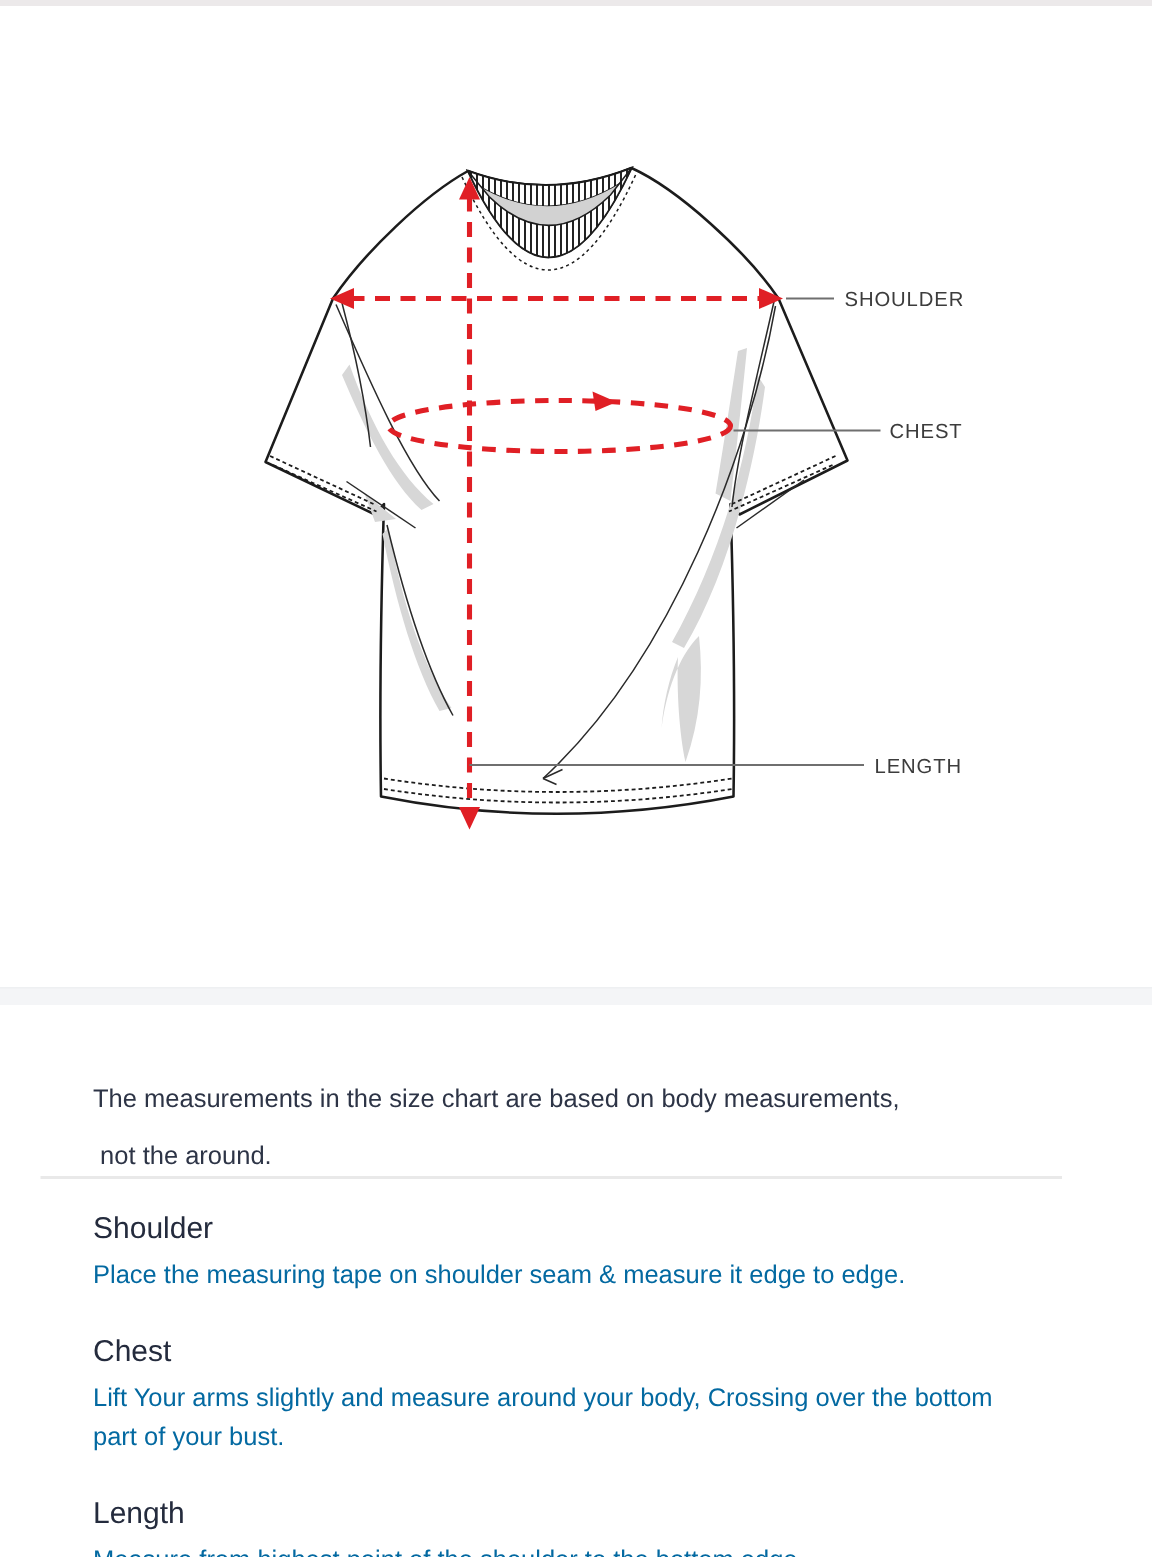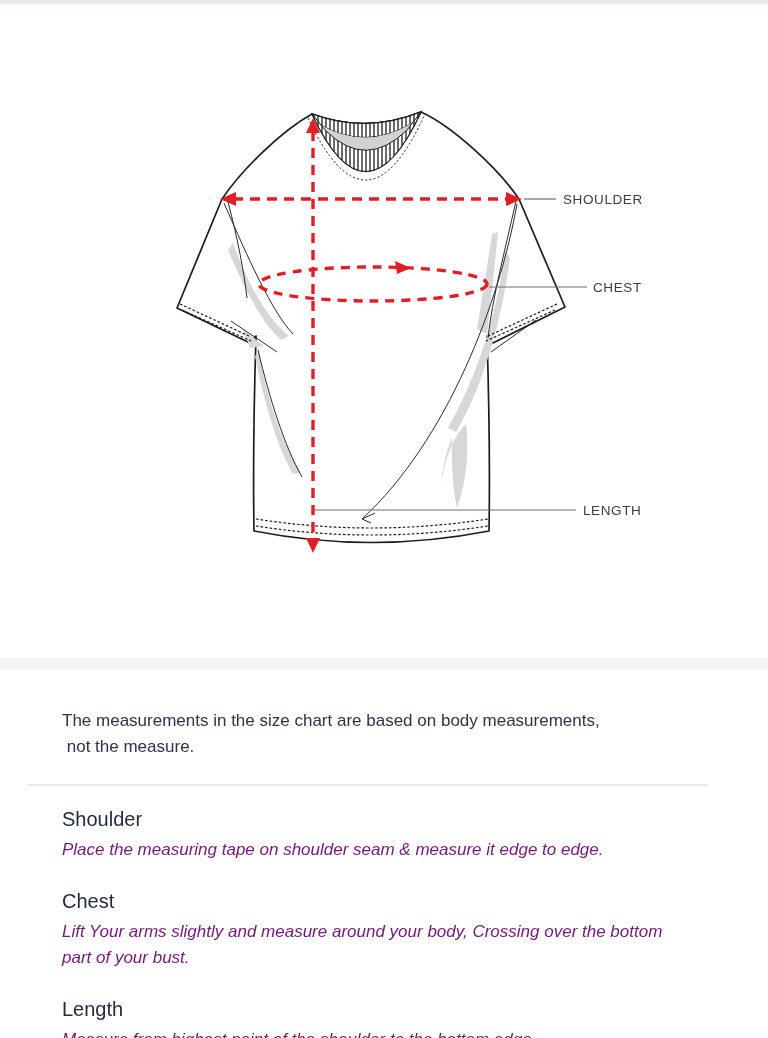--- a/index.html
+++ b/index.html
@@ -4,29 +4,29 @@
 <style>
   html,body{margin:0;padding:0;}
   body{
     width:768px;height:1038px;position:relative;background:#ffffff;
     font-family:"Liberation Sans", sans-serif;overflow:hidden;
   }
   .top-strip{position:absolute;top:0;left:0;width:768px;height:4px;background:#ece9ea;}
   .diagram-wrap{position:absolute;top:0;left:0;width:768px;height:658px;}
   .gray-bar{position:absolute;top:658px;left:0;width:768px;height:12px;background:#f4f5f7;border-top:1px solid #eef0f2;box-sizing:border-box;}
   .note{position:absolute;top:708px;left:62px;width:630px;color:#2d3446;font-size:17px;line-height:26px;}
-  .pre{white-space:pre-wrap;}
+  .pre{white-space:pre-wrap;margin-top:12px;}
   .divider{position:absolute;top:784px;left:27px;width:681px;height:2px;background:#e9e9e9;}
   .sections{position:absolute;top:806px;left:62px;width:622px;}
   .section{margin-bottom:25px;}
   .section h3{
     margin:0 0 5px 0;font-size:20px;font-weight:400;color:#242b3d;line-height:26px;
   }
   .section p{
-    margin:0;font-size:17px;line-height:26px;color:#701a75;font-style:italic;
+    margin:0;font-size:17px;line-height:26px;color:#0369a1;
   }
   svg text.lbl{
     font-family:"Liberation Sans", sans-serif;font-size:13.5px;letter-spacing:0.6px;fill:#3c3c3c;
   }
 </style>
 </head>
 <body>
 
 <div class="top-strip"></div>
 
@@ -110,21 +110,21 @@
     <text class="lbl" x="563" y="204">SHOULDER</text>
     <text class="lbl" x="593" y="292">CHEST</text>
     <text class="lbl" x="583" y="515">LENGTH</text>
   </svg>
 </div>
 
 <div class="gray-bar"></div>
 
 <div class="note">
   <div class="pre">The measurements in the size chart are based on body measurements,</div>
-  <div class="pre"> not the measure.</div>
+  <div class="pre"> not the around.</div>
 </div>
 
 <div class="divider"></div>
 
 <div class="sections">
   <div class="section">
     <h3>Shoulder</h3>
     <p>Place the measuring tape on shoulder seam &amp; measure it edge to edge.</p>
   </div>
   <div class="section">

